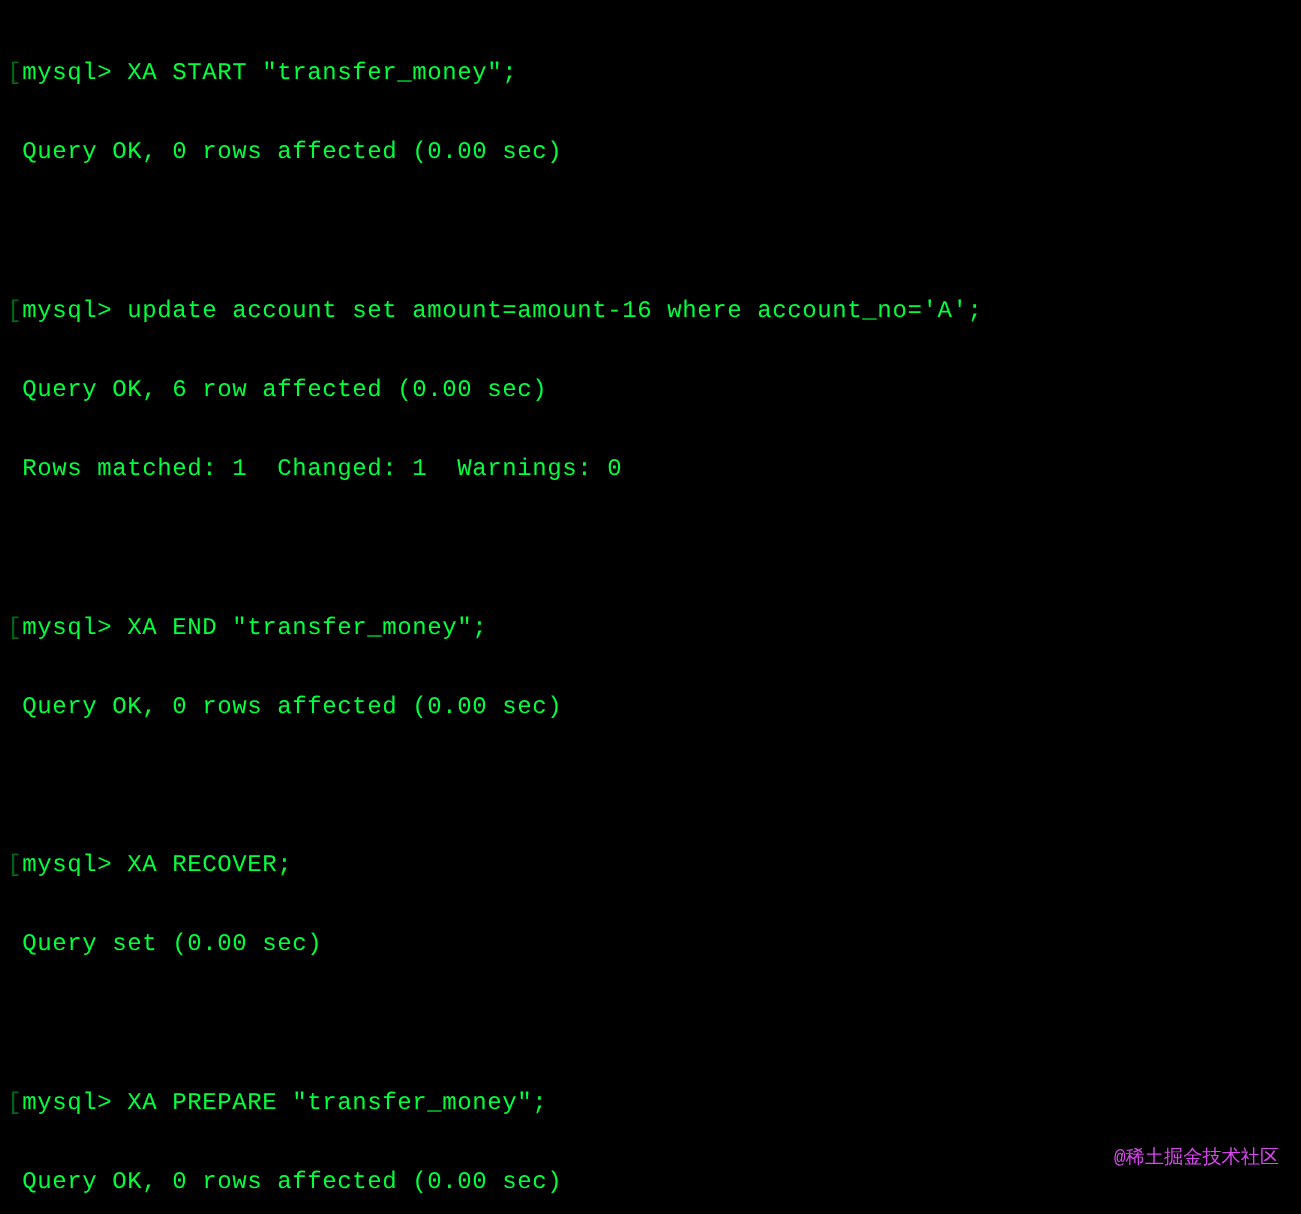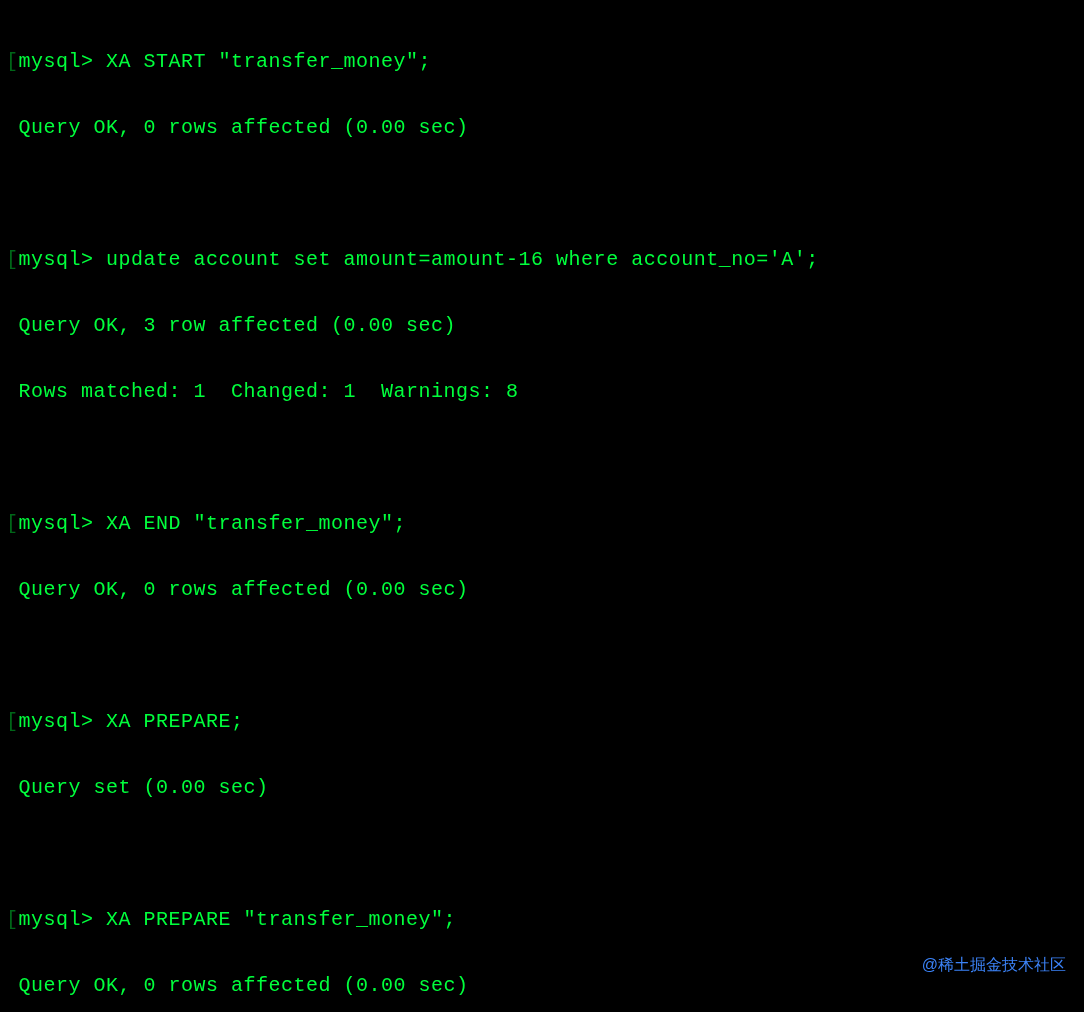--- a/index.html
+++ b/index.html
@@ -18,41 +18,41 @@
   .terminal {
     padding: 12px 12px 12px 6px;
     white-space: pre;
   }
   .line { display: block; }
   .bracket { color: #00ff3c; opacity: 0.4; }
   .watermark {
     position: absolute;
     right: 18px;
     bottom: 34px;
-    color: #3b82f6;
+    color: #d946ef;
     font-size: 16px;
-    font-family: Liberation Sans, sans-serif;
+    font-family: Liberation Mono, monospace;
     letter-spacing: 0;
   }
 </style>
 </head>
 <body>
 
 <div class="terminal">
 <span class="line"><span class="bracket">[</span><span>mysql&gt;</span> <span>XA START "transfer_money";</span></span>
 <span class="line"><span> </span><span>Query OK, 0 rows affected (0.00 sec)</span></span>
 <span class="line"> </span>
 <span class="line"><span class="bracket">[</span><span>mysql&gt;</span> <span>update account set amount=amount-16 where account_no='A';</span></span>
-<span class="line"><span> </span><span>Query OK, 3 row affected (0.00 sec)</span></span>
-<span class="line"><span> </span><span>Rows matched: 1  Changed: 1  Warnings: 8</span></span>
+<span class="line"><span> </span><span>Query OK, 6 row affected (0.00 sec)</span></span>
+<span class="line"><span> </span><span>Rows matched: 1  Changed: 1  Warnings: 0</span></span>
 <span class="line"> </span>
 <span class="line"><span class="bracket">[</span><span>mysql&gt;</span> <span>XA END "transfer_money";</span></span>
 <span class="line"><span> </span><span>Query OK, 0 rows affected (0.00 sec)</span></span>
 <span class="line"> </span>
-<span class="line"><span class="bracket">[</span><span>mysql&gt;</span> <span>XA PREPARE;</span></span>
+<span class="line"><span class="bracket">[</span><span>mysql&gt;</span> <span>XA RECOVER;</span></span>
 <span class="line"><span> </span><span>Query set (0.00 sec)</span></span>
 <span class="line"> </span>
 <span class="line"><span class="bracket">[</span><span>mysql&gt;</span> <span>XA PREPARE "transfer_money";</span></span>
 <span class="line"><span> </span><span>Query OK, 0 rows affected (0.00 sec)</span></span>
 
 
 
 
 
 

